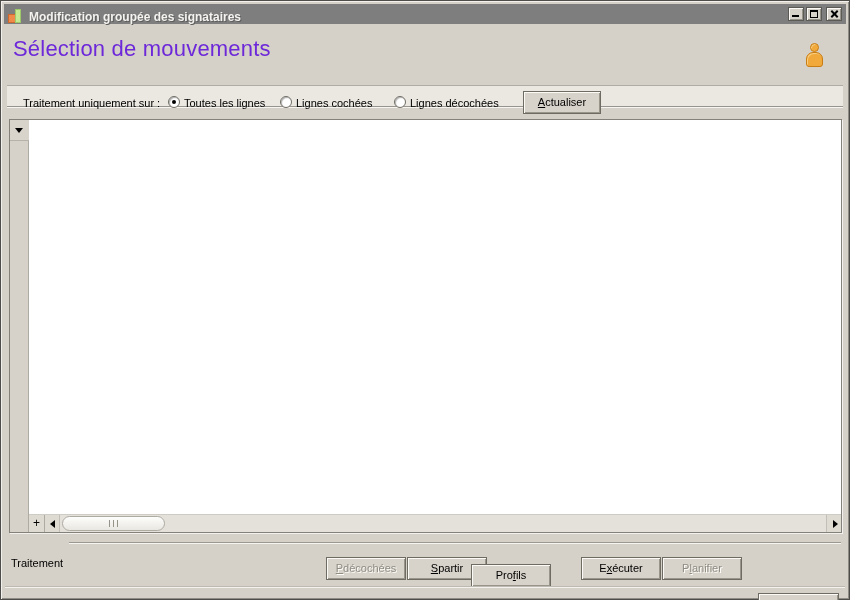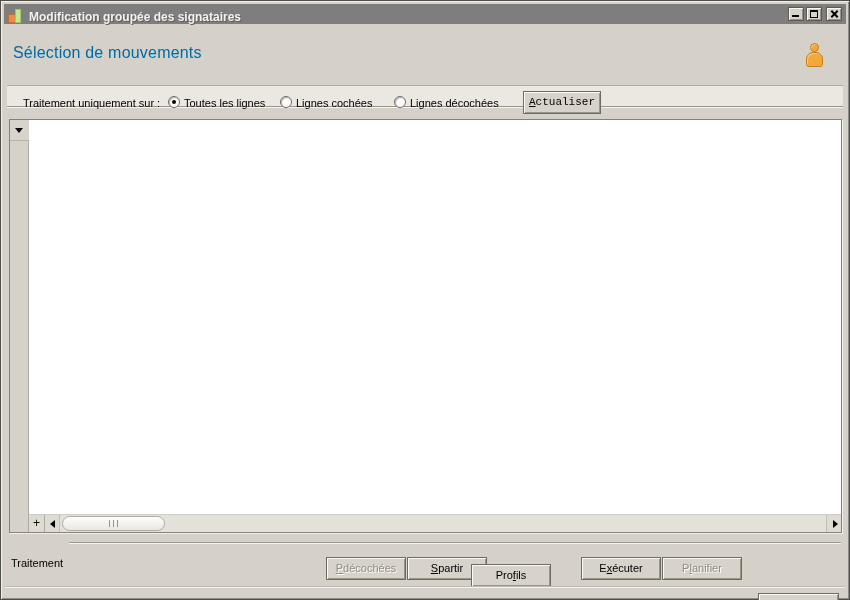--- a/index.html
+++ b/index.html
@@ -38,22 +38,22 @@
     position: relative; cursor: default;
   }
   .tb-btn.close { margin-left: 4px; }
   .glyph-min { position: absolute; left: 3px; bottom: 3px; width: 7px; height: 2px; background: #000; }
   .glyph-max { position: absolute; left: 3px; top: 2px; width: 8px; height: 8px; border: 1px solid #000; border-top: 2px solid #000; }
   .glyph-x1, .glyph-x2 { position: absolute; left: 3px; top: 5px; width: 9px; height: 2px; background: #000; }
   .glyph-x1 { transform: rotate(45deg); }
   .glyph-x2 { transform: rotate(-45deg); }
   
   .heading {
-    position: absolute; left: 12px; top: 43px;
-    font-size: 16px; color: #0369a1; letter-spacing: .2px;
+    position: absolute; left: 12px; top: 35px;
+    font-size: 22px; color: #6d28d9; letter-spacing: .2px;
   }
   .person-icon { position: absolute; right: 25px; top: 42px; width: 20px; height: 26px; }
   .person-icon .head {
     position: absolute; left: 6px; top: 0; width: 9px; height: 9px; border-radius: 50%;
     background: #f2a93b; border: 1px solid #c87d15;
     box-shadow: inset 1px 1px 0 #f8cd7e;
   }
   .person-icon .body {
     position: absolute; left: 2px; top: 9px; width: 17px; height: 15px;
     border-radius: 7px 7px 3px 3px;
@@ -80,21 +80,21 @@
   .btn {
     position: absolute; height: 23px;
     background: #d7d3ca;
     border: 1px solid #6e6b63;
     box-shadow: inset 1px 1px 0 #fbfaf7, inset -1px -1px 0 #99958b;
     text-align: center; line-height: 21px; font-size: 11px; color: #000;
     cursor: default; white-space: nowrap;
   }
   .btn .mn { text-decoration: underline; }
   .btn.disabled { color: #8f8c83; text-shadow: 1px 1px 0 #fdfcf9; }
-  .band .btn { left: 516px; top: 5px; width: 78px; font-family: Liberation Mono, monospace; }
+  .band .btn { left: 516px; top: 5px; width: 78px; }
   
   .grid {
     position: absolute; left: 8px; top: 118px; width: 833px; height: 414px;
     background: #fff;
     border: 1px solid #84817a;
     box-shadow: 1px 1px 0 #f2f1ed;
   }
   .grid-head {
     position: absolute; left: 0; top: 0; right: 0; height: 21px;
     background: #d8d4cc;

